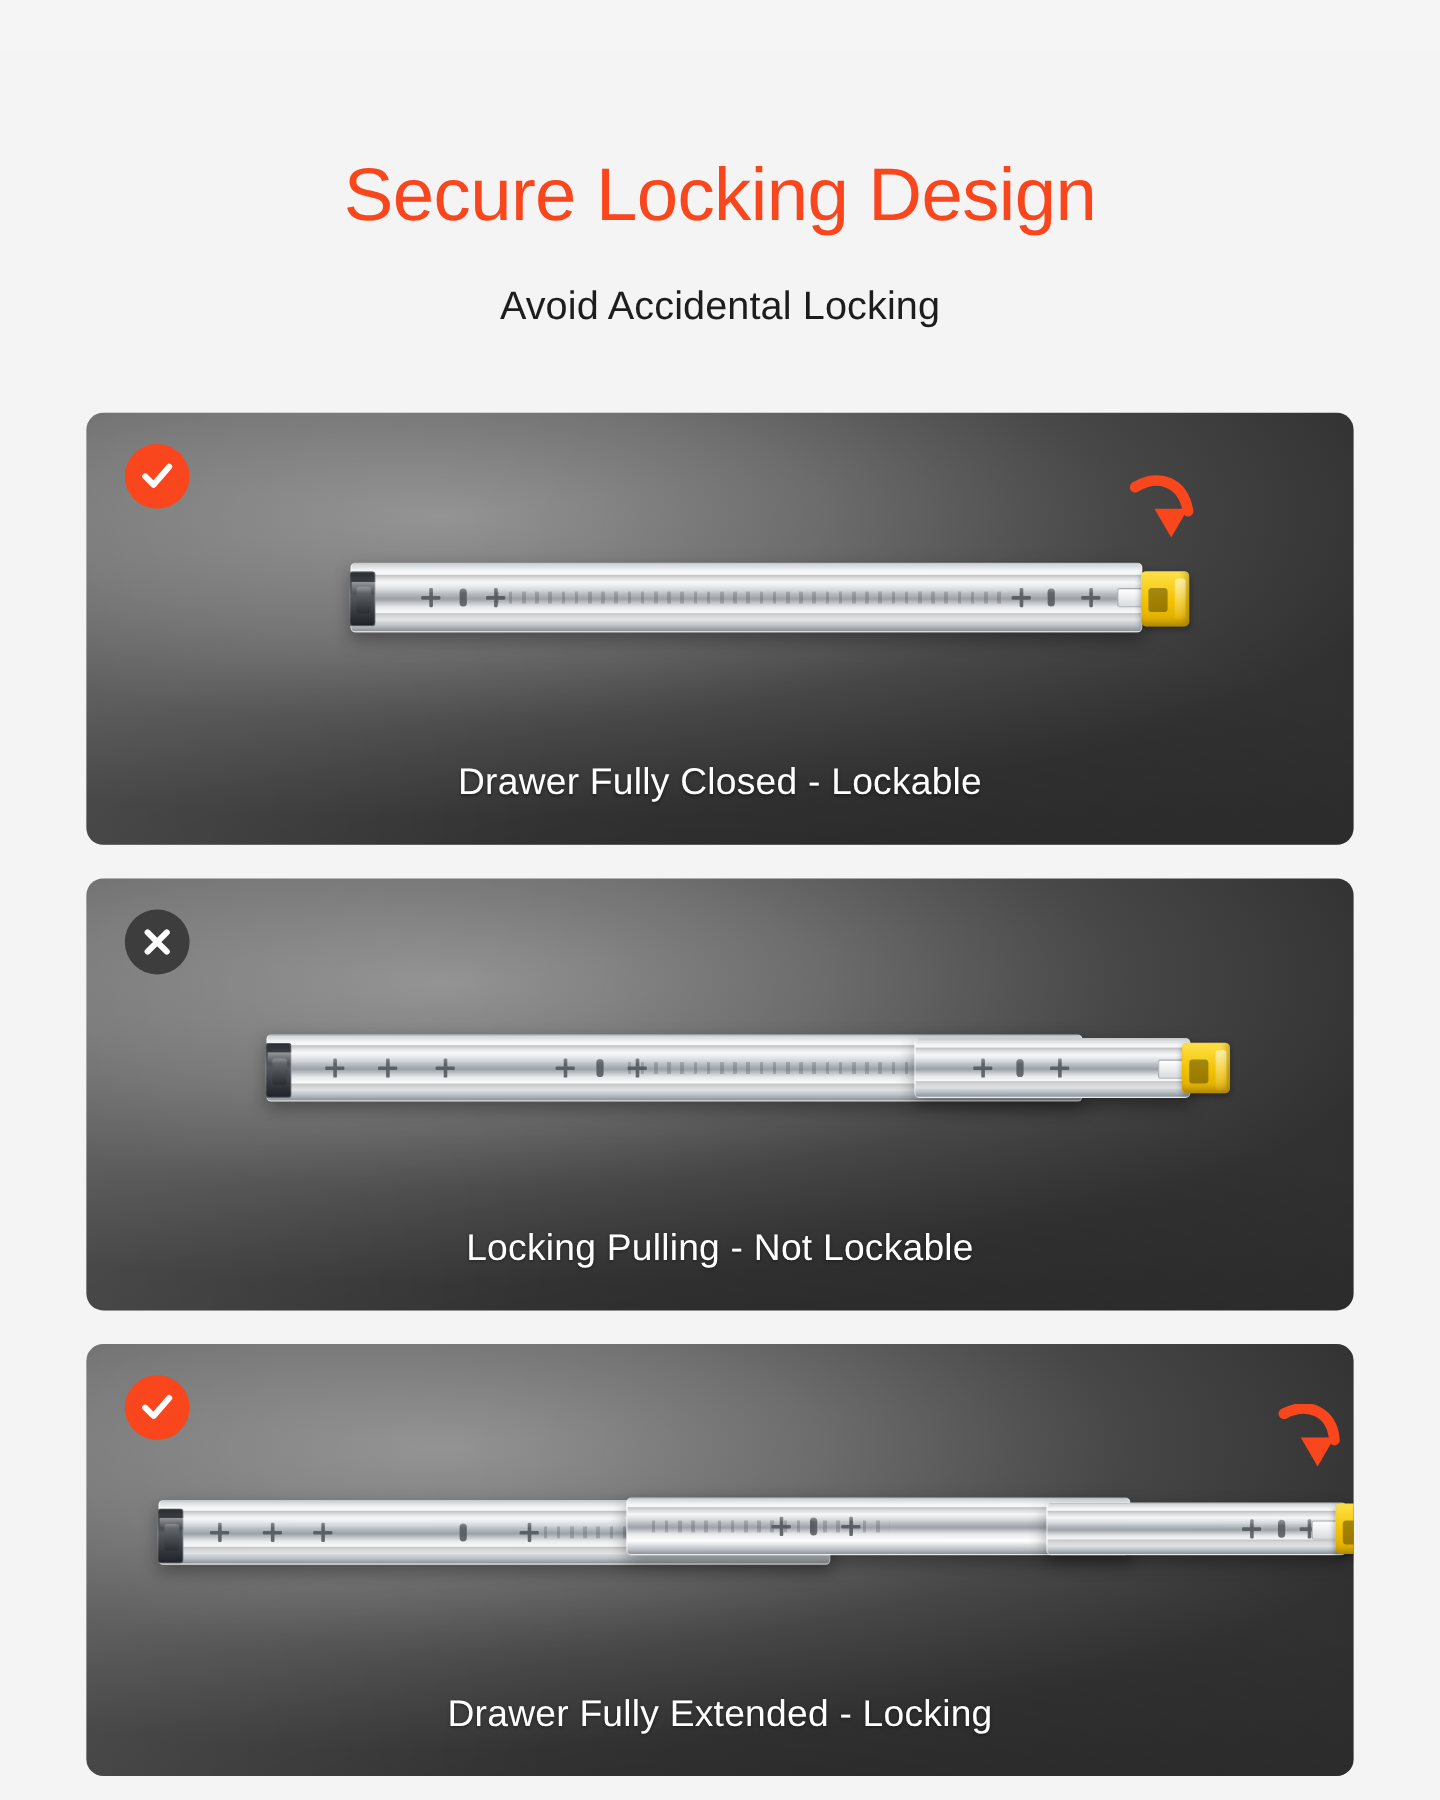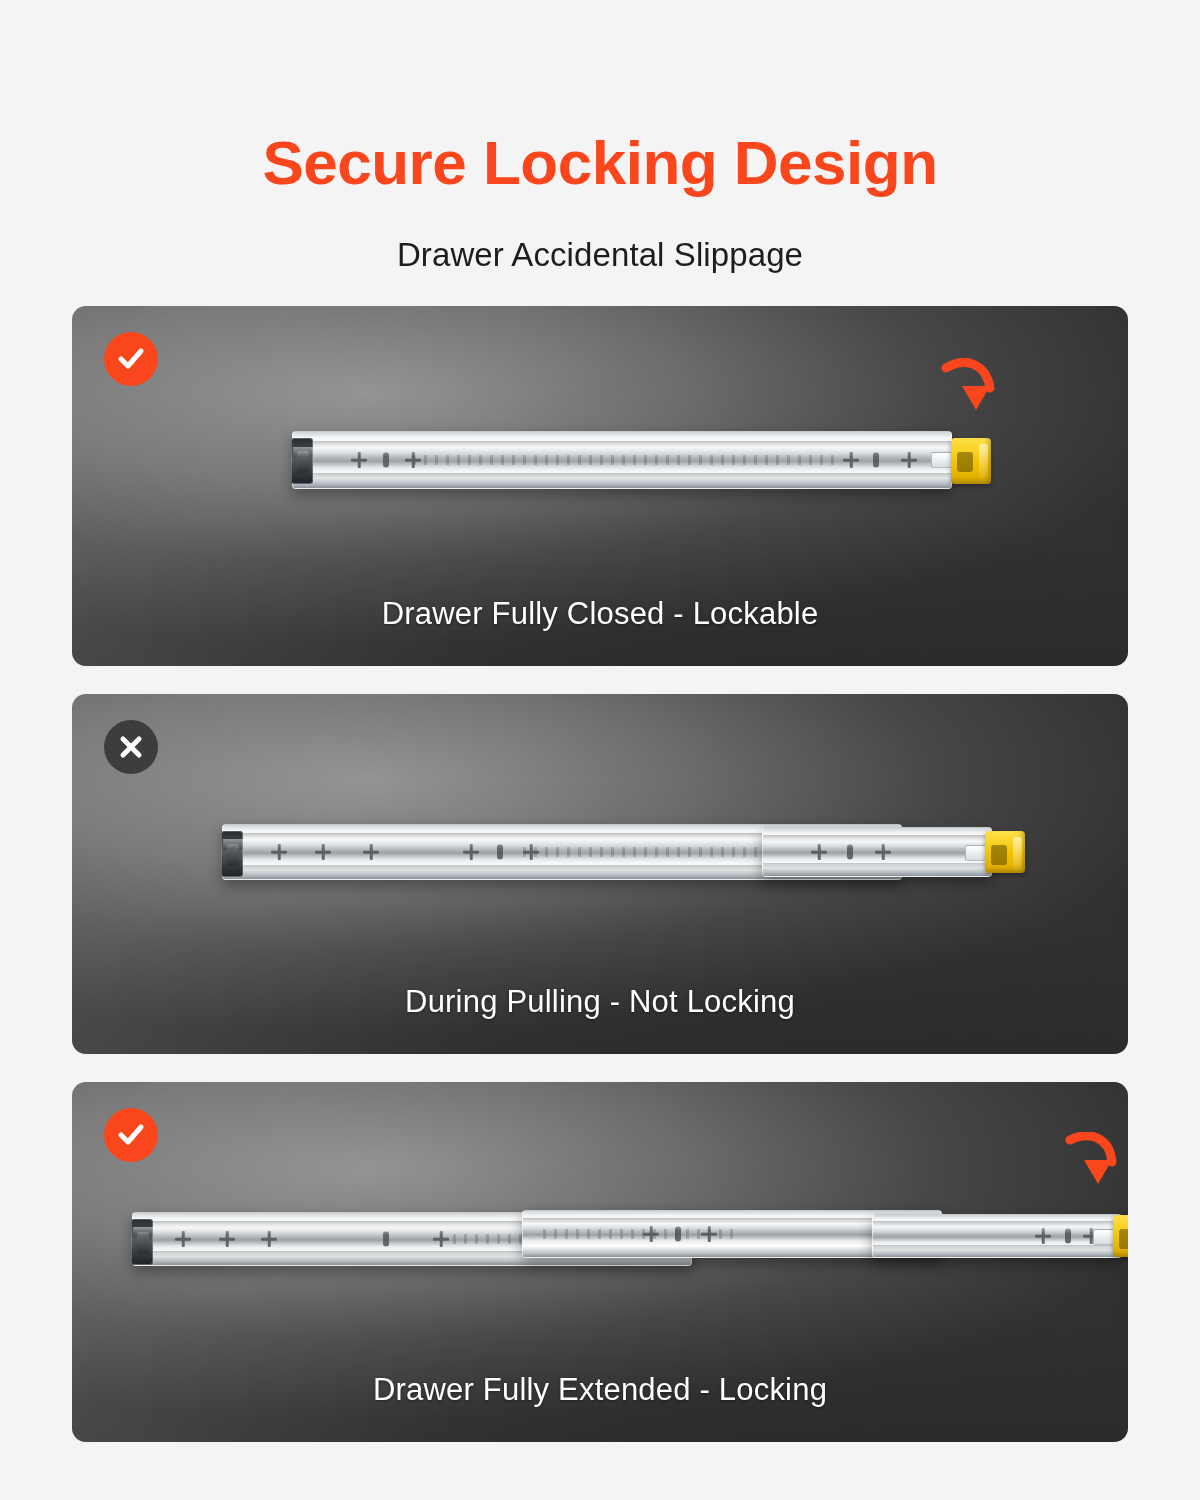--- a/index.html
+++ b/index.html
@@ -18,36 +18,36 @@
     width: 1200px;
     height: 1500px;
     background: #f4f4f4;
     box-sizing: border-box;
     padding: 0;
     position: relative;
   }
   .headline {
     text-align: center;
     font-size: 62px;
-    font-weight: 700;
+    font-weight: 400;
     color: #f9461c;
     letter-spacing: -0.5px;
     padding-top: 88px;
     line-height: 1.05;
   }
   .subhead {
     text-align: center;
     font-size: 33px;
     font-weight: 400;
     color: #1d1d1d;
     margin-top: 28px;
     letter-spacing: 0.1px;
   }
   .panels {
-    margin-top: 32px;
+    margin-top: 70px;
     display: flex;
     flex-direction: column;
     gap: 28px;
     align-items: center;
   }
   .panel {
     width: 1056px;
     height: 360px;
     border-radius: 14px;
     position: relative;
@@ -245,21 +245,21 @@
     width: 62px;
     height: 58px;
   }
 </style>
 </head>
 <body>
 
 <div class="page">
 
   <h1 class="headline">Secure Locking Design</h1>
-  <div class="subhead">Drawer Accidental Slippage</div>
+  <div class="subhead">Avoid Accidental Locking</div>
 
   <div class="panels">
 
     <div class="panel">
       <div class="vignette"></div>
 
       <div class="badge check">
         <svg width="30" height="30" viewBox="0 0 30 30" aria-hidden="true">
           <path d="M5 15 L12 22 L25 7" fill="none" stroke="#ffffff" stroke-width="5" stroke-linecap="round" stroke-linejoin="round"></path>
         </svg>
@@ -335,21 +335,21 @@
             <div class="slot" style="left:84px;"></div>
             <div class="screw" style="left:112px;"></div>
             <div class="lever" style="right:-40px; top:1px;">
               <div class="stem"></div>
               <div class="yellow" style="height:42px;"></div>
             </div>
           </div>
         </div>
       </div>
 
-      <div class="caption">During Pulling - Not Locking</div>
+      <div class="caption">Locking Pulling - Not Lockable</div>
     </div>
 
     <div class="panel">
       <div class="vignette"></div>
 
       <div class="badge check">
         <svg width="30" height="30" viewBox="0 0 30 30" aria-hidden="true">
           <path d="M5 15 L12 22 L25 7" fill="none" stroke="#ffffff" stroke-width="5" stroke-linecap="round" stroke-linejoin="round"></path>
         </svg>
       </div>

